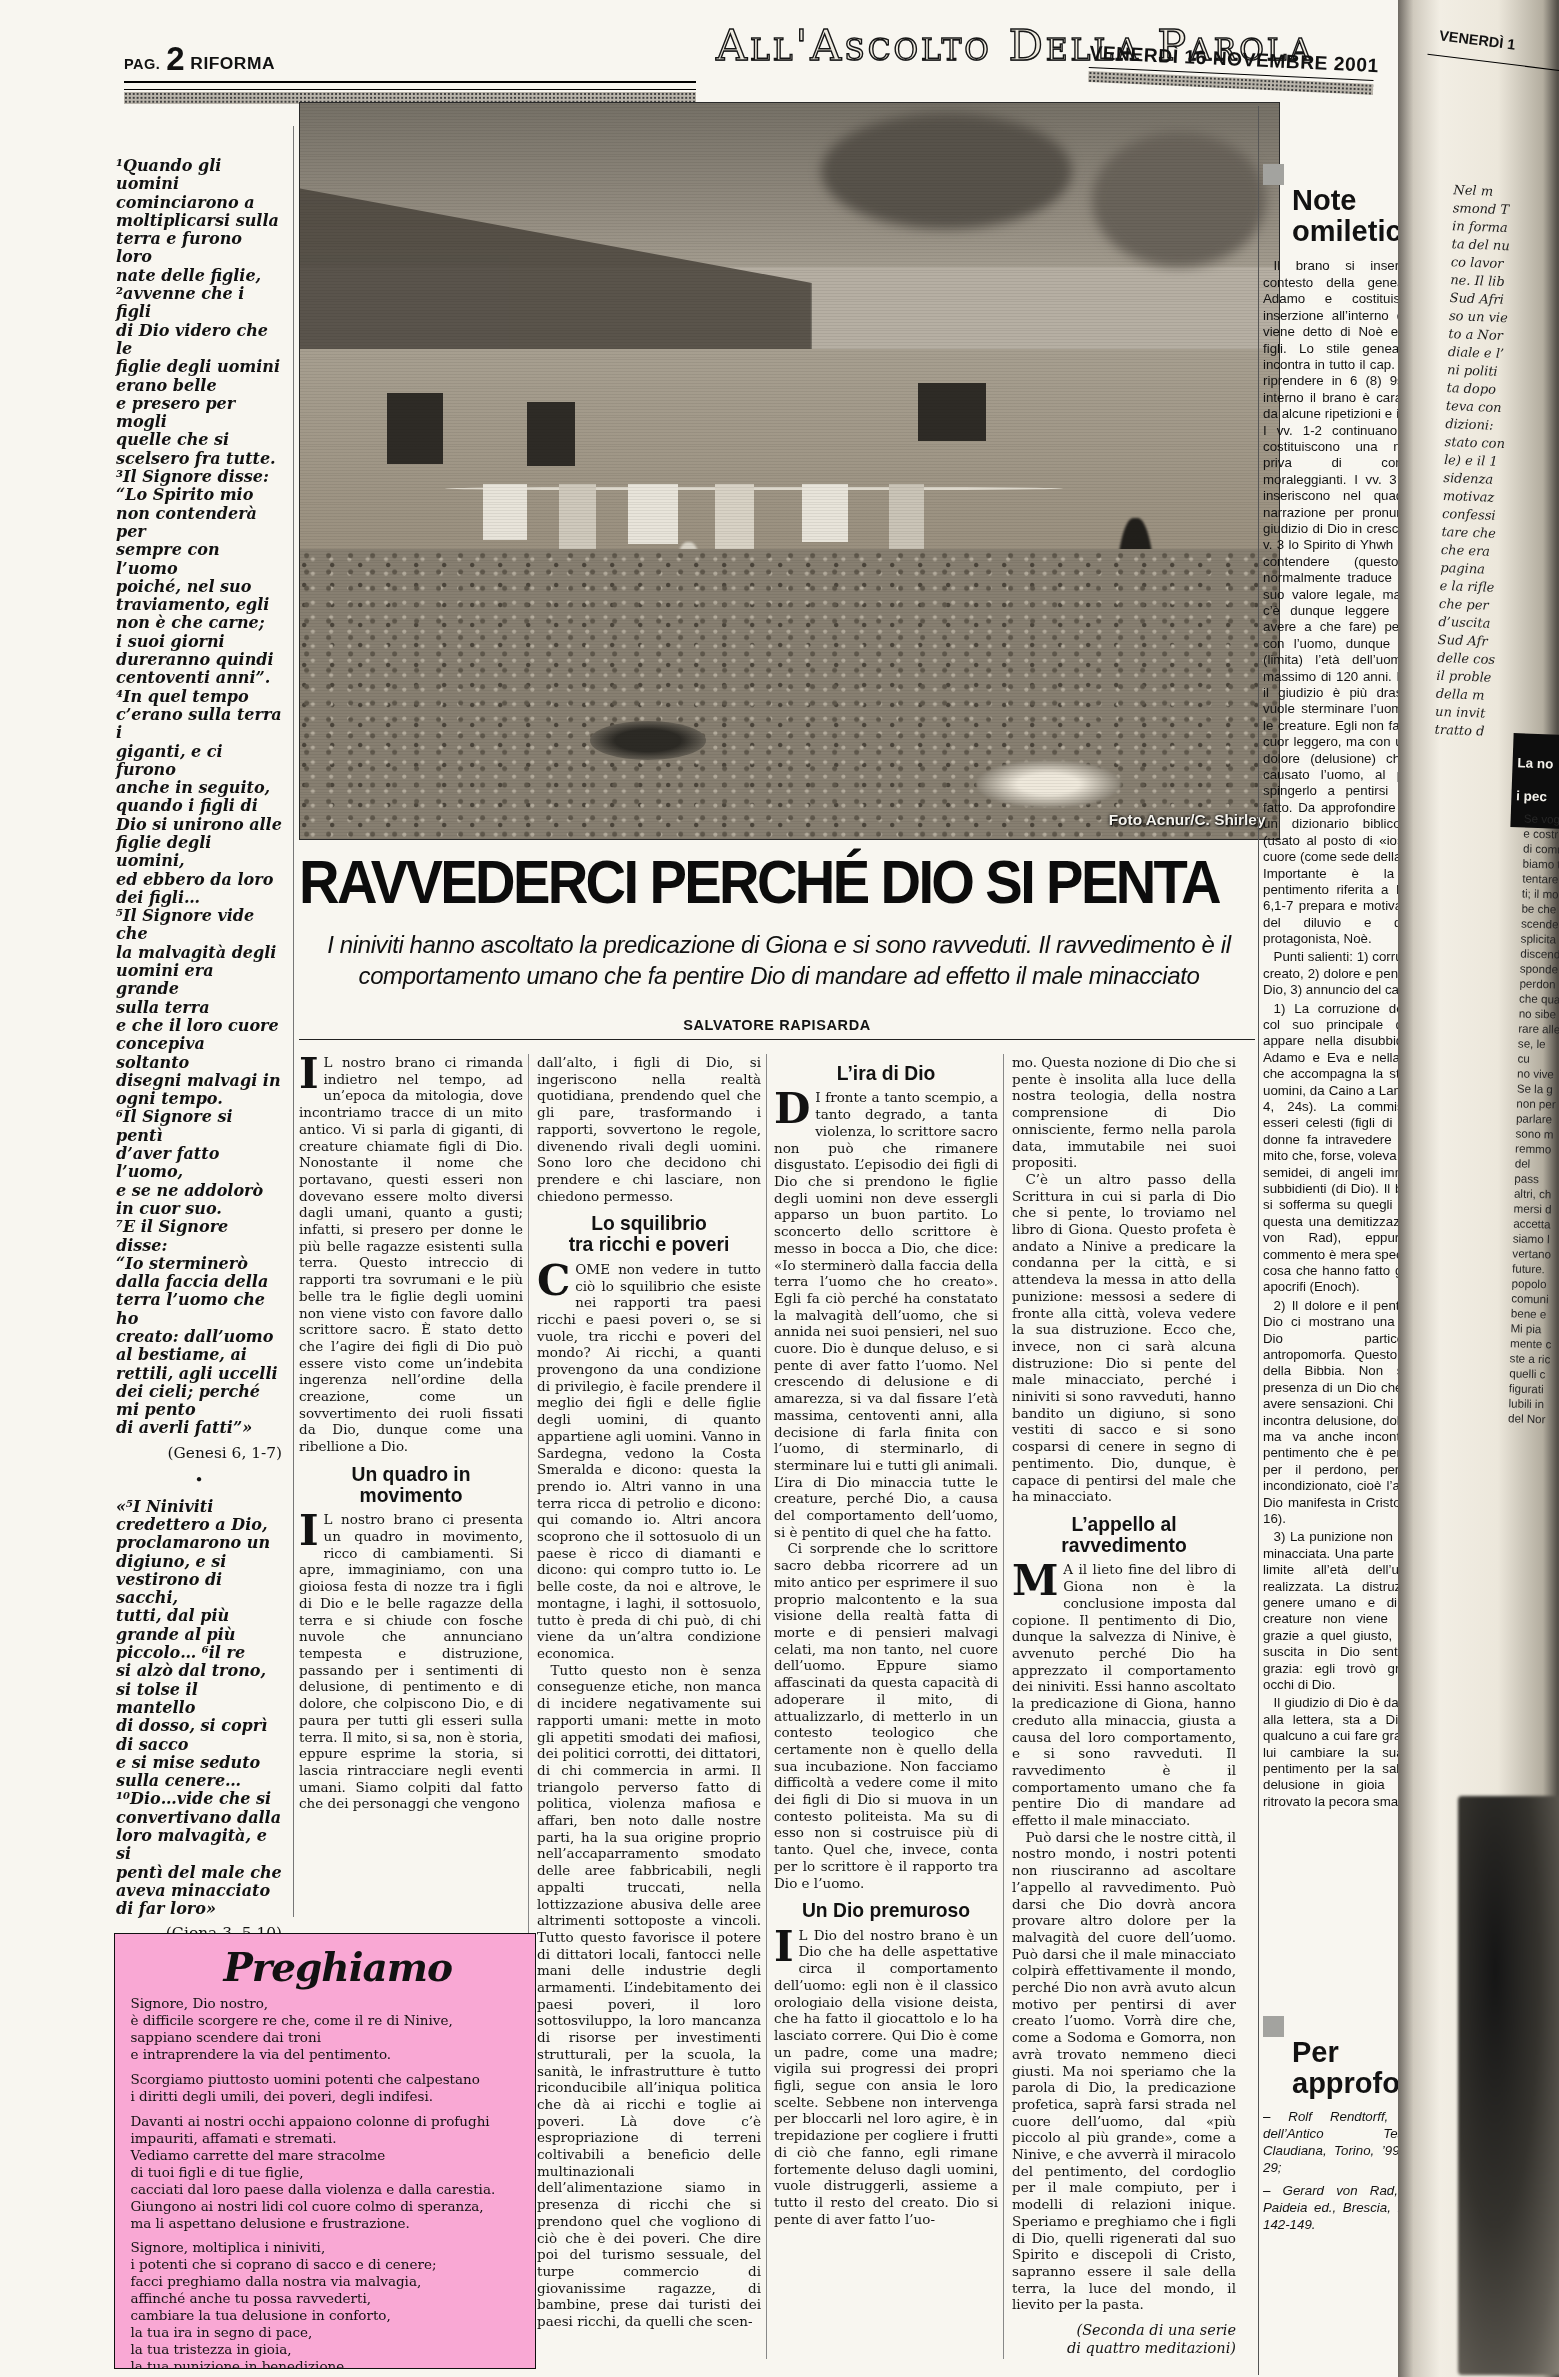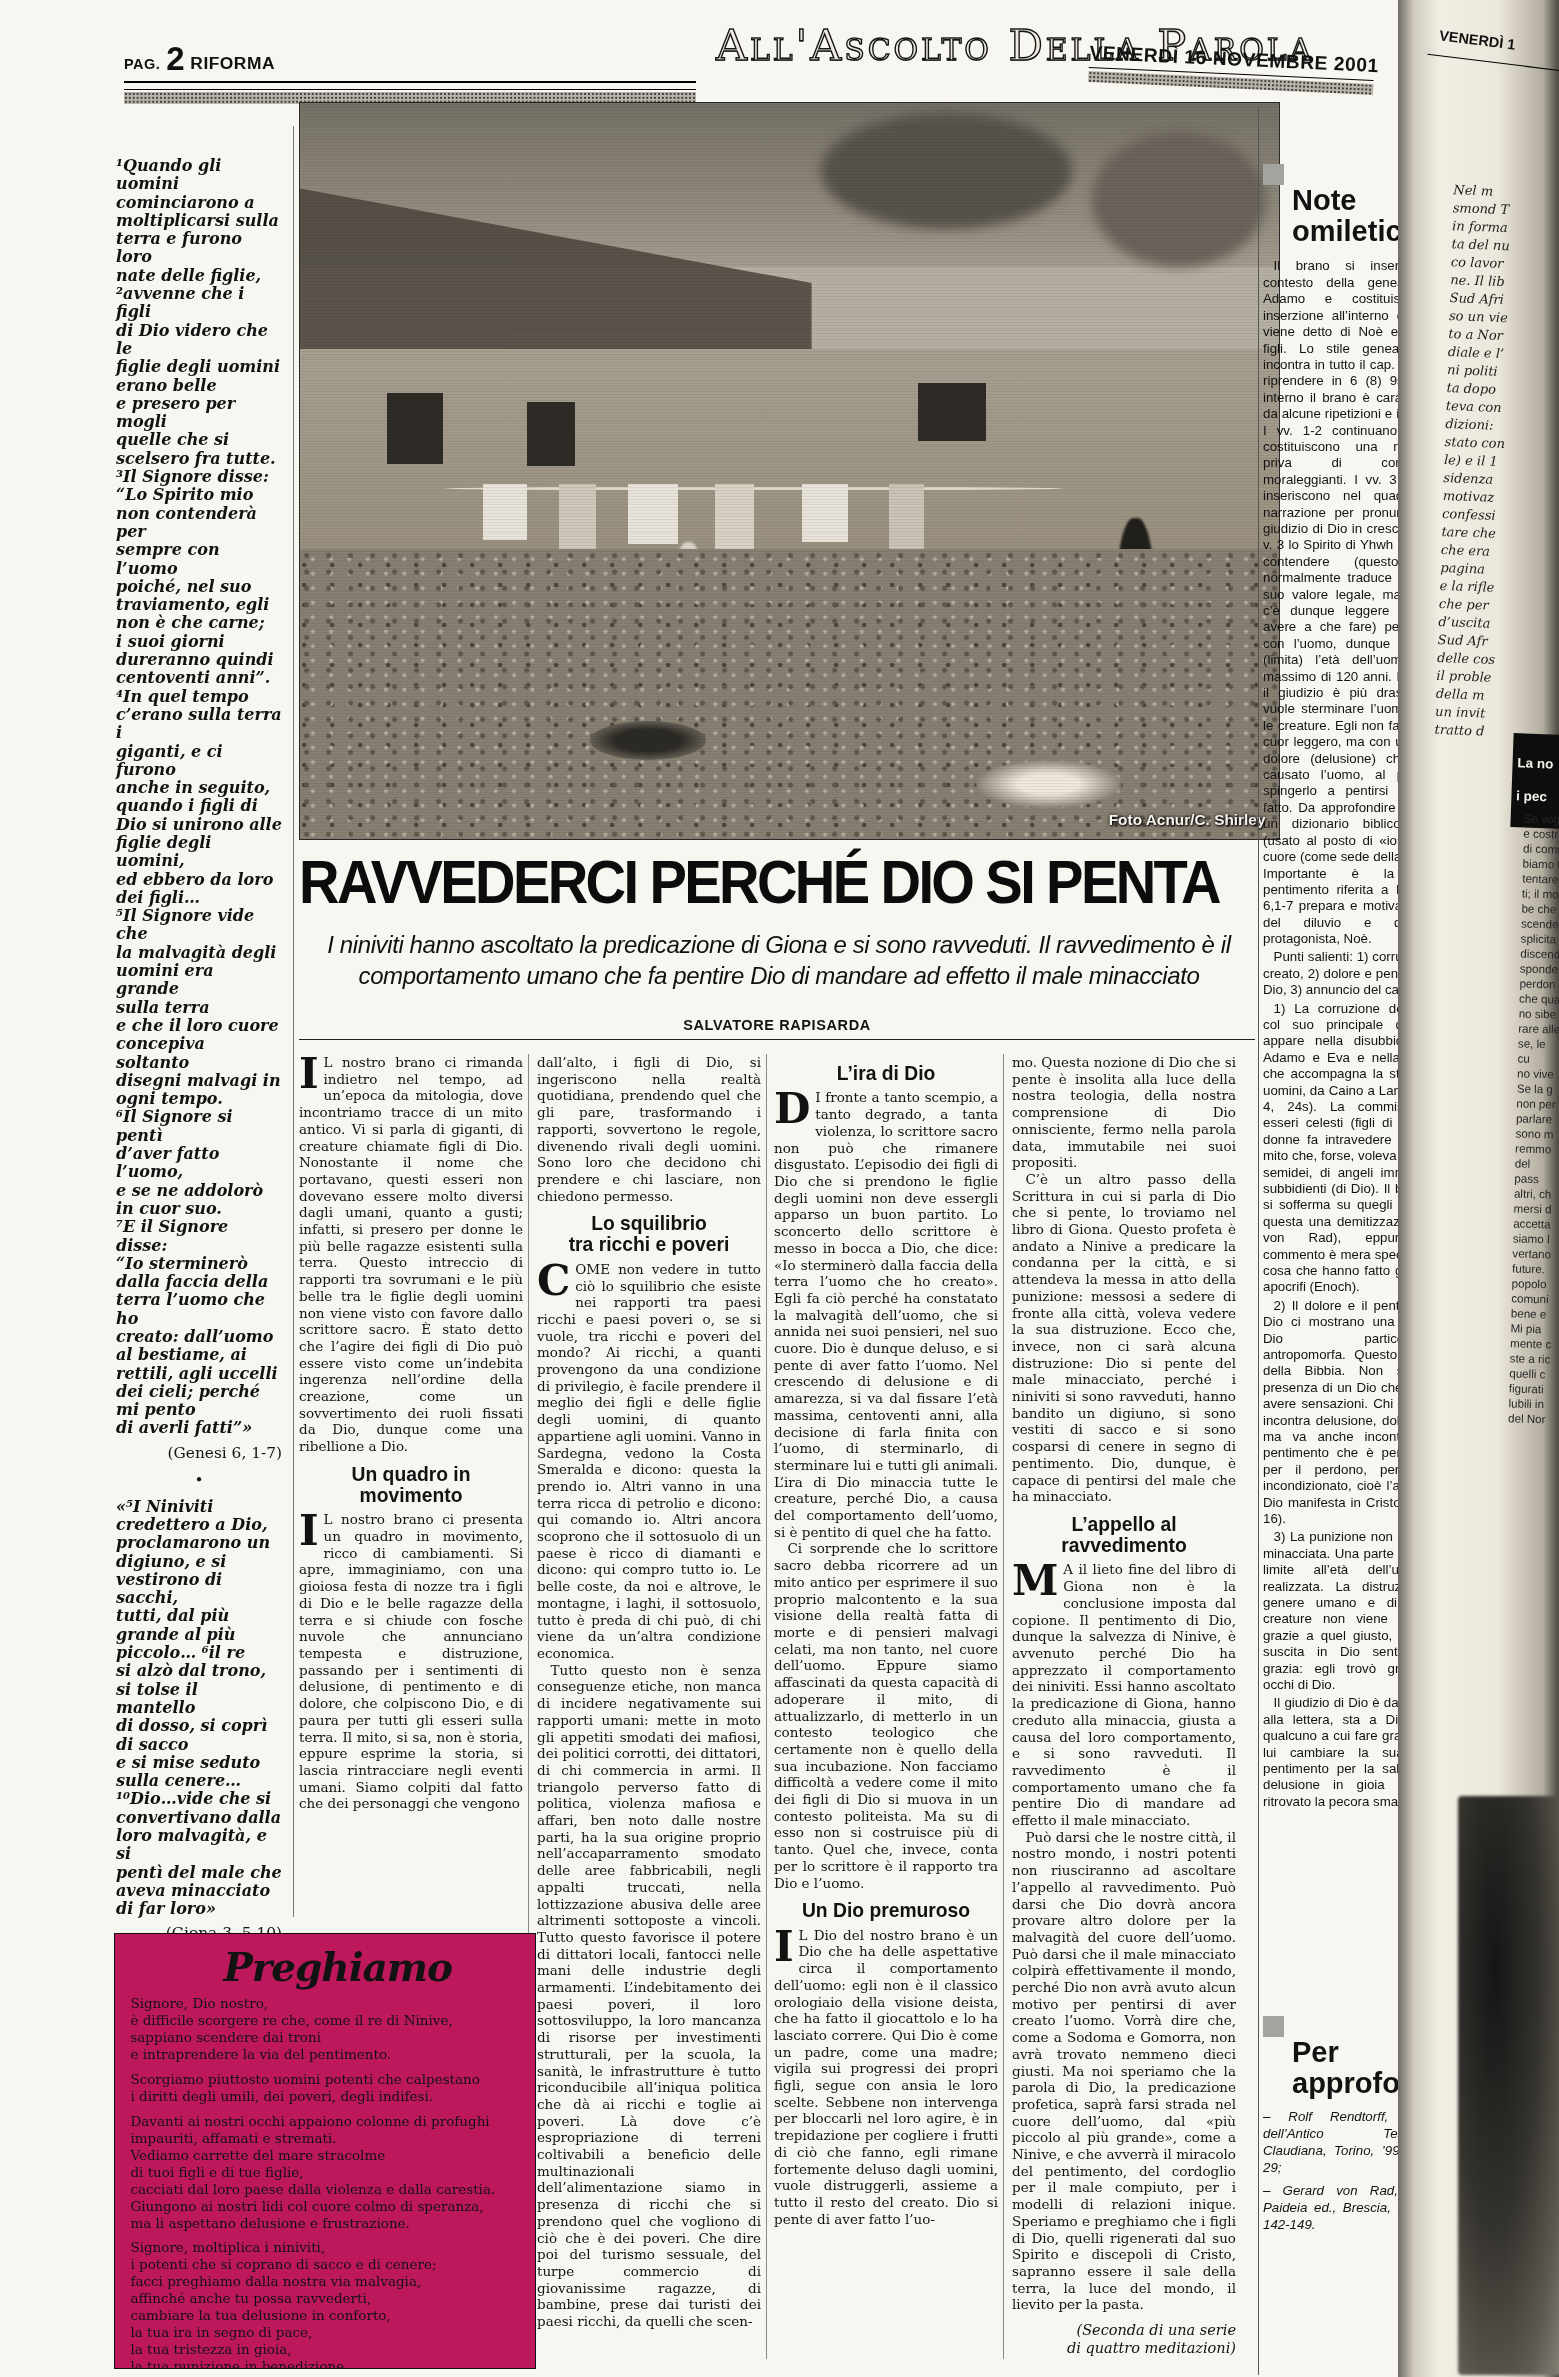--- a/index.html
+++ b/index.html
@@ -64,21 +64,21 @@
   .para{margin:0;}
   .p-ind{text-indent:13.5px;}
   .dropcap{float:left;font:bold 42px/34px "DejaVu Serif",serif;padding:2.9px 4.8px 0 0;}
   .sec-head{font:bold 19.3px/21px "Liberation Sans",sans-serif;text-align:center;
      margin:8.7px 0 5.8px;white-space:pre-line;}
   .closing{font:italic 14.5px/18.3px "DejaVu Serif",serif;text-align:right;margin-top:7.7px;}
   .colrule{width:0;border-left:1px solid #888;}
 
   
   .prayer-box{left:114px;top:1933px;width:422px;height:436px;border:1.9px solid #111;
-     background:#be185d;padding:9.7px 15.4px;box-sizing:border-box;overflow:hidden;}
+     background:#f9a8d4;padding:9.7px 15.4px;box-sizing:border-box;overflow:hidden;}
   .prayer-title{font:italic bold 39px/42px "DejaVu Serif",serif;letter-spacing:-1px;margin:1.9px 0 7.7px 93px;}
   .prayer-line{font:13.5px/17px "DejaVu Serif",serif;}
   .stanza{margin-bottom:7.7px;}
 
   
   .notes-col{left:1263px;top:104px;width:193px;height:2273px;overflow:hidden;}
   .notes-title{font:bold 29px/31px "Liberation Sans",sans-serif;margin-left:29px;}
   .sq{display:inline-block;width:21px;height:21px;background:#a3a39f;vertical-align:top;}
   .notes-body{font:13.3px/16.4px "Liberation Sans",sans-serif;text-align:justify;margin-top:11.6px;}
   .np{text-indent:10.6px;margin-bottom:1.9px;}

